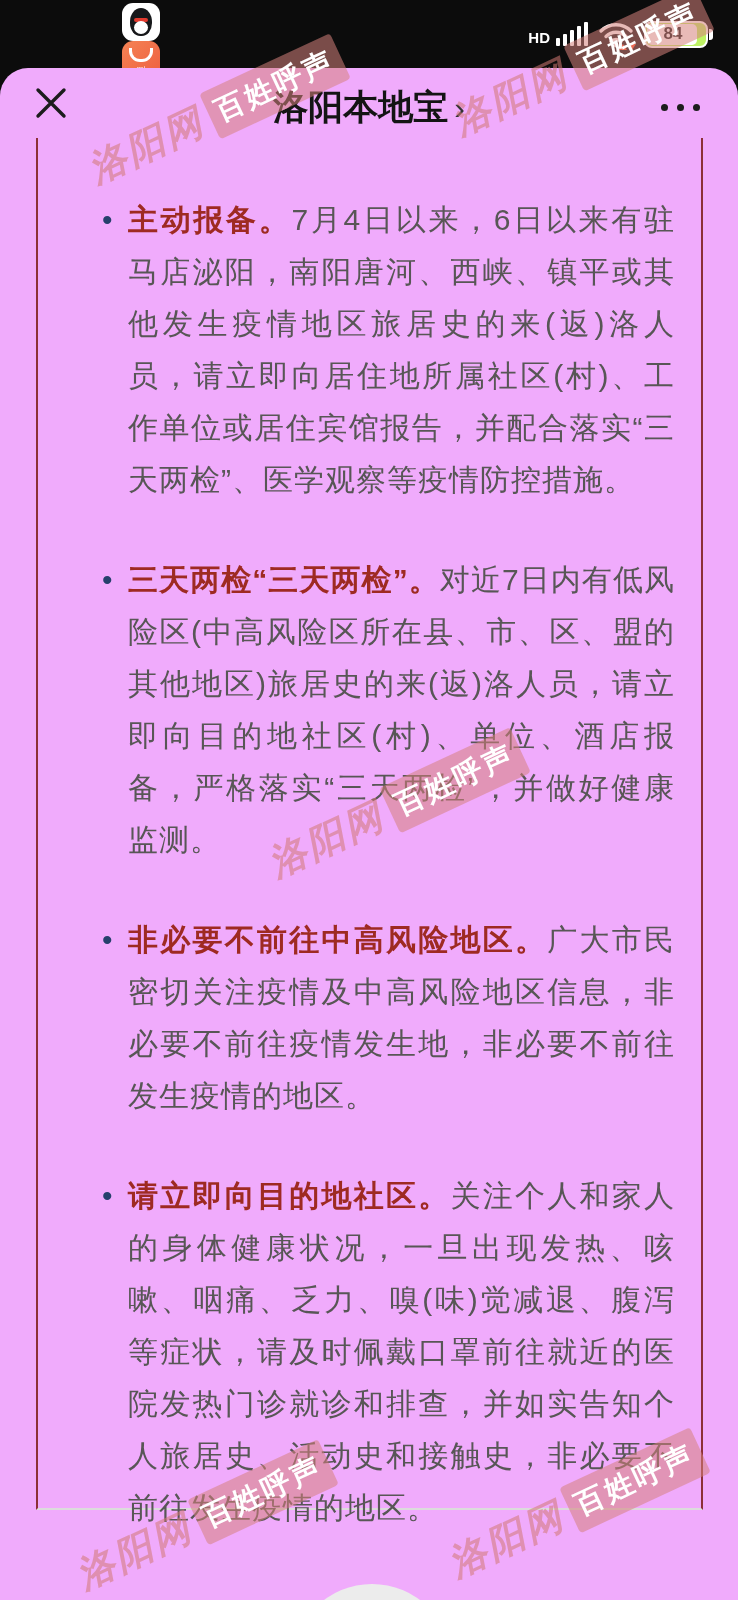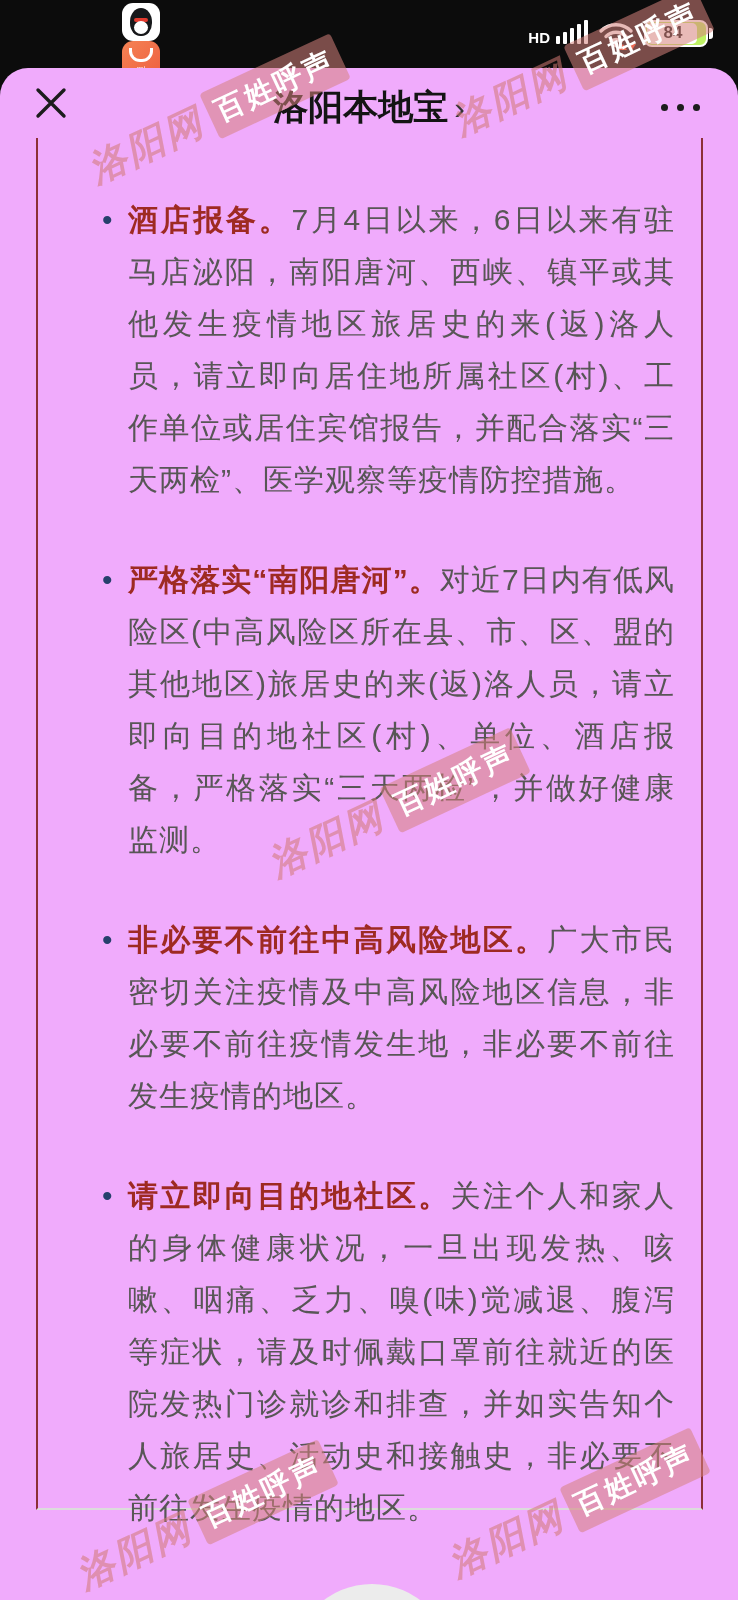--- a/index.html
+++ b/index.html
@@ -16,21 +16,21 @@
   .qq-body{position:absolute;left:8px;top:5px;width:22px;height:28px;background:#17181a;border-radius:50% 50% 46% 46%;}
   .qq-belly{position:absolute;left:12px;top:18px;width:14px;height:13px;background:#fff;border-radius:50%;}
   .qq-scarf{position:absolute;left:12px;top:15px;width:14px;height:4px;background:#e23a2e;border-radius:2px;}
   .icon-store{background:linear-gradient(135deg,#f58354,#ee5f40);}
   .store-handle{width:18px;height:11px;border:3px solid #fff;border-top:none;border-radius:0 0 11px 11px;margin:7px auto 0;}
   .store-mi{color:rgba(255,255,255,.85);font-size:8px;text-align:center;margin-top:2px;}
   .icon-gallery{background:linear-gradient(135deg,#5ab5f4 20%,#8a64f0 80%);}
   .gal-diamond{position:absolute;left:10px;top:10px;width:17px;height:17px;background:#fff;border-radius:4px;transform:rotate(45deg);}
   .gal-tail{position:absolute;left:22px;top:23px;width:8px;height:4px;background:#fff;border-radius:2px;transform:rotate(45deg);}
   .sb-dots{color:#d8d8d8;font-size:26px;font-weight:700;letter-spacing:4px;margin-left:6px;}
-  .sb-right{display:flex;gap:10px;}
+  .sb-right{display:flex;align-items:center;gap:10px;}
   .hd{color:#fff;font-size:15px;font-weight:700;align-self:flex-start;margin-top:9px;}
   .bars{display:flex;align-items:flex-end;gap:3px;height:24px;margin-left:-4px;}
   .bars i{display:block;width:4px;background:#fff;border-radius:1px;}
   .wifi-wrap{position:relative;width:36px;height:28px;}
   .redarrows{position:absolute;right:-2px;bottom:-2px;display:flex;gap:1px;}
   .redarrows b{width:0;height:0;border-left:4px solid transparent;border-right:4px solid transparent;}
   .arr-up{border-bottom:6px solid #ff5128;}
   .arr-dn{border-top:6px solid #ff5128;}
   .batt{position:relative;width:46px;height:23px;border:2px solid #fff;border-radius:8px;background:#bef264;padding-left:14px;}
   .batt::after{content:"";position:absolute;right:-7px;top:6px;width:4px;height:11px;background:#fff;border-radius:0 3px 3px 0;}
@@ -146,26 +146,26 @@
           <i></i>
           <i></i>
       </span>
     </div>
 
     <div class="doc">
       <div class="doc-inner">
 
         <div class="item">
           <span class="bullet">•</span>
-          <p><span class="hl">酒店报备。</span><span>7月4日以来，6日以来有驻马店泌阳，南阳唐河、西峡、镇平或其他发生疫情地区旅居史的来(返)洛人员，请立即向居住地所属社区(村)、工作单位或居住宾馆报告，并配合落实“三天两检”、医学观察等疫情防控措施。</span></p>
-        </div>
-
-        <div class="item">
-          <span class="bullet">•</span>
-          <p><span class="hl">严格落实“南阳唐河”。</span><span>对近7日内有低风险区(中高风险区所在县、市、区、盟的其他地区)旅居史的来(返)洛人员，请立即向目的地社区(村)、单位、酒店报备，严格落实“三天两检”，并做好健康监测。</span></p>
+          <p><span class="hl">主动报备。</span><span>7月4日以来，6日以来有驻马店泌阳，南阳唐河、西峡、镇平或其他发生疫情地区旅居史的来(返)洛人员，请立即向居住地所属社区(村)、工作单位或居住宾馆报告，并配合落实“三天两检”、医学观察等疫情防控措施。</span></p>
+        </div>
+
+        <div class="item">
+          <span class="bullet">•</span>
+          <p><span class="hl">三天两检“三天两检”。</span><span>对近7日内有低风险区(中高风险区所在县、市、区、盟的其他地区)旅居史的来(返)洛人员，请立即向目的地社区(村)、单位、酒店报备，严格落实“三天两检”，并做好健康监测。</span></p>
         </div>
 
         <div class="item">
           <span class="bullet">•</span>
           <p><span class="hl">非必要不前往中高风险地区。</span><span>广大市民密切关注疫情及中高风险地区信息，非必要不前往疫情发生地，非必要不前往发生疫情的地区。</span></p>
         </div>
 
         <div class="item">
           <span class="bullet">•</span>
           <p><span class="hl">请立即向目的地社区。</span><span>关注个人和家人的身体健康状况，一旦出现发热、咳嗽、咽痛、乏力、嗅(味)觉减退、腹泻等症状，请及时佩戴口罩前往就近的医院发热门诊就诊和排查，并如实告知个人旅居史、活动史和接触史，非必要不前往发生疫情的地区。</span></p>

